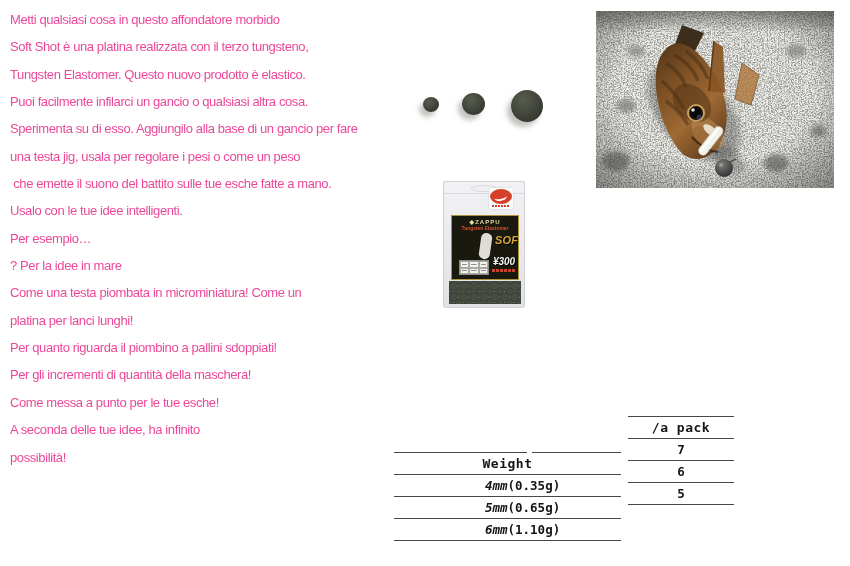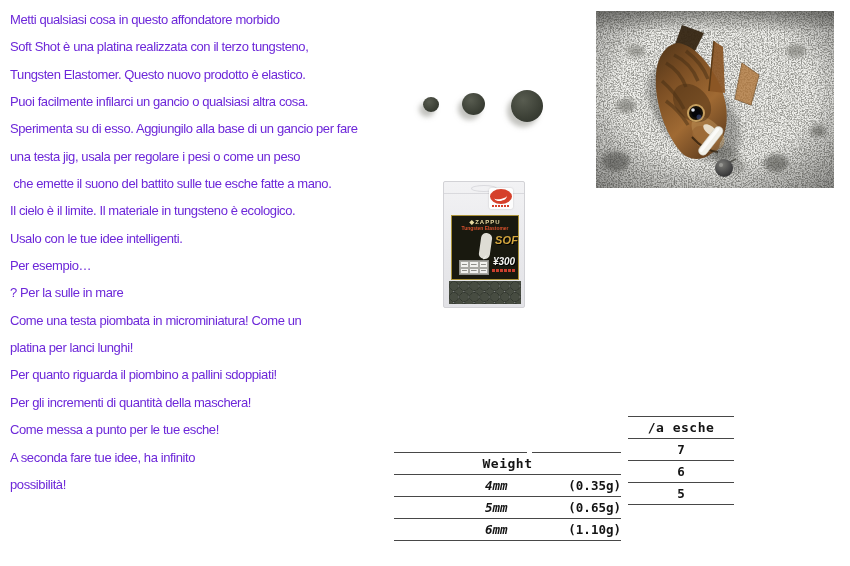--- a/index.html
+++ b/index.html
@@ -4,21 +4,21 @@
 <style>
   html,body{margin:0;padding:0;}
   body{
     width:850px;height:566px;position:relative;background:#ffffff;
     font-family:"Liberation Sans",sans-serif;overflow:hidden;
   }
   
   .desc{position:absolute;left:10px;top:6px;width:402px;}
   .desc .line{
     height:27.35px;line-height:27.35px;font-size:13px;letter-spacing:-0.4px;
-    color:#6d28d9;white-space:pre;
+    color:#ec4899;white-space:pre;
   }
   
   .sinker{
     position:absolute;border-radius:50%;
     background:radial-gradient(circle at 38% 32%,#585c50,#3b3f35 62%,#2c302a);
     box-shadow:-4px 5px 5px rgba(145,145,138,.55);
   }
   .sinker.small{left:423px;top:97px;width:16px;height:15px;}
   .sinker.medium{left:462px;top:93px;width:23px;height:22px;}
   .sinker.large{left:511px;top:90px;width:32px;height:32px;}
@@ -105,21 +105,21 @@
     font-weight:bold;color:#141414;table-layout:fixed;
   }
   table.spec.left-t{width:227px;}
   table.spec.right-t{width:106px;}
   table.spec th{
     border-top:1.5px solid #474747;border-bottom:1.5px solid #474747;
     height:20.5px;text-align:center;font-size:13px;letter-spacing:.5px;padding:0;
   }
   table.spec td{border-bottom:1.5px solid #474747;height:21px;font-size:12.5px;padding:0;}
   td.size{width:97px;text-align:right;padding-right:14px;font-style:italic;}
-  td.wt{text-align:right;padding-left:8px;}
+  td.wt{text-align:left;padding-left:8px;}
   td.pack{text-align:center;}
   .gap-patch{position:absolute;left:133px;top:-1px;width:5px;height:4px;background:#fff;}
 </style>
 </head>
 <body>
 
 <div class="desc">
 
     <div class="line">Metti qualsiasi cosa in questo affondatore morbido</div>
 
@@ -128,40 +128,39 @@
     <div class="line">Tungsten Elastomer. Questo nuovo prodotto è elastico.</div>
 
     <div class="line">Puoi facilmente infilarci un gancio o qualsiasi altra cosa.</div>
 
     <div class="line">Sperimenta su di esso. Aggiungilo alla base di un gancio per fare</div>
 
     <div class="line">una testa jig, usala per regolare i pesi o come un peso</div>
 
     <div class="line"> che emette il suono del battito sulle tue esche fatte a mano.</div>
 
-    <div class="line">Il cielo è il limite. Il materiale in tungsteno è ecologico.</div>
 
     <div class="line">Usalo con le tue idee intelligenti.</div>
 
     <div class="line">Per esempio…</div>
 
-    <div class="line">? Per la sulle in mare</div>
+    <div class="line">? Per la idee in mare</div>
 
     <div class="line">Come una testa piombata in microminiatura! Come un</div>
 
     <div class="line">platina per lanci lunghi!</div>
 
 
     <div class="line">Per quanto riguarda il piombino a pallini sdoppiati!</div>
 
     <div class="line">Per gli incrementi di quantità della maschera!</div>
 
     <div class="line">Come messa a punto per le tue esche!</div>
 
-    <div class="line">A seconda fare tue idee, ha infinito</div>
+    <div class="line">A seconda delle tue idee, ha infinito</div>
 
     <div class="line">possibilità!</div>
 
 </div>
 
 <div>
   <div class="sinker small"></div>
   <div class="sinker medium"></div>
   <div class="sinker large"></div>
 </div>
@@ -319,21 +318,21 @@
 
     </tbody>
   </table>
   <div class="gap-patch"></div>
 </div>
 
 <div class="spec-wrap right">
   <table class="spec right-t">
     <thead>
       <tr>
-          <th>/a esche</th>
+          <th>/a pack</th>
         </tr>
     </thead>
     <tbody>
 
         <tr>
           <td class="pack">7</td>
         </tr>
 
         <tr>
           <td class="pack">6</td>

